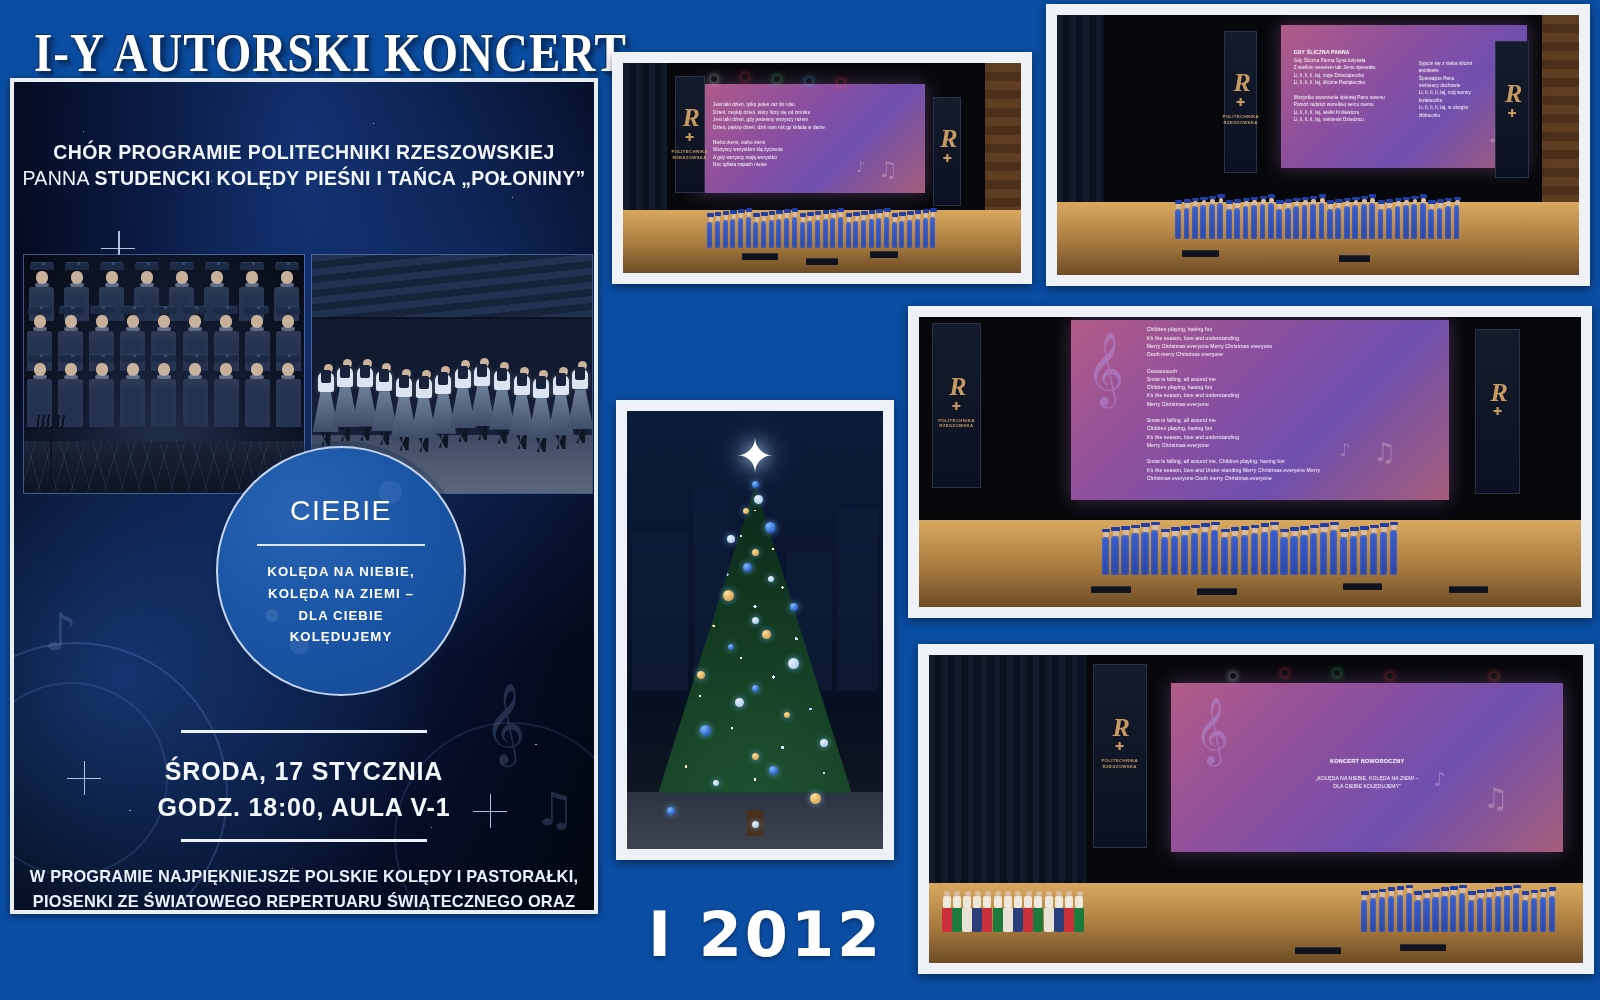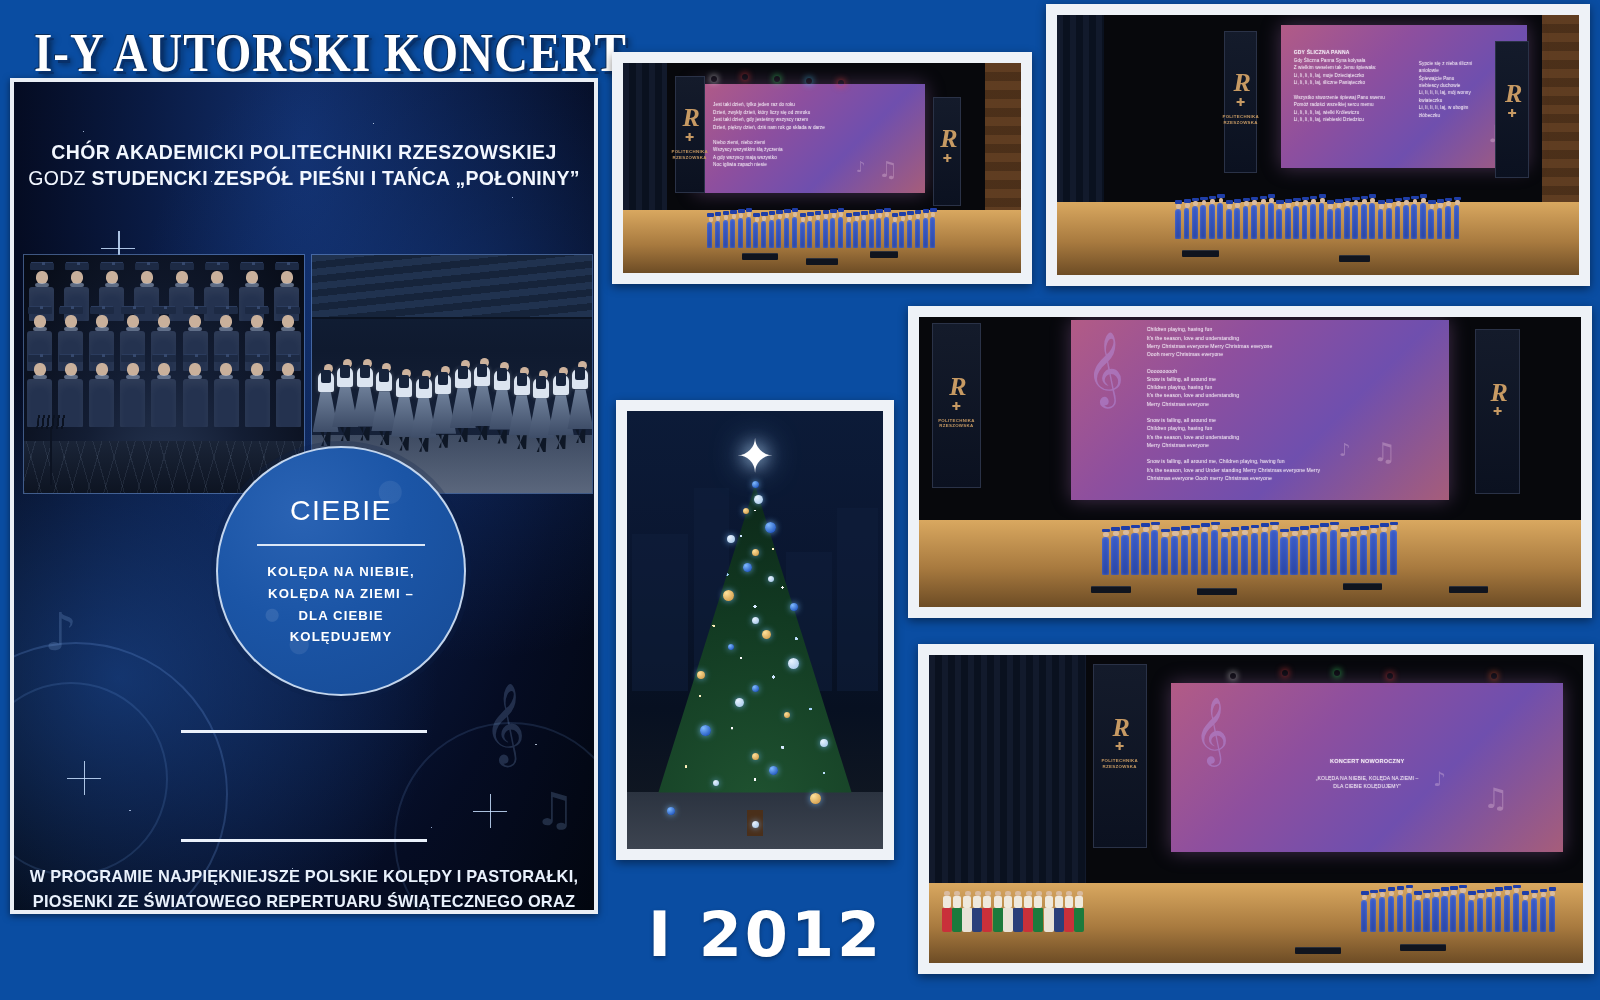--- a/index.html
+++ b/index.html
@@ -257,22 +257,22 @@
       <div class="star-big sb3"></div>
       <div class="star-big sb4"></div>
       <div class="swirl sw1"></div>
       <div class="swirl sw2"></div>
       <div class="swirl sw3"></div>
       <div class="note n1">𝄞</div>
       <div class="note n2">♫</div>
       <div class="note n3">♪</div>
 
       <div class="poster-head">
-        <div class="ph-l1">CHÓR AKADEMICKI POLITECHNIKI RZESZOWSKIEJ</div>
-        <div class="ph-l2"><span>GODZ </span><b>STUDENCKI ZESPÓŁ PIEŚNI I TAŃCA „POŁONINY”</b></div>
+        <div class="ph-l1">CHÓR PROGRAMIE POLITECHNIKI RZESZOWSKIEJ</div>
+        <div class="ph-l2"><span>PANNA </span><b>STUDENCKI KOLĘDY PIEŚNI I TAŃCA „POŁONINY”</b></div>
       </div>
 
       <div class="photo-row">
         <div class="ph-box">
           <div class="choir-photo">
             <div class="floorgrid"></div>
             <div class="row" id="pchoir-r1" style="top:8px">
                 <div class="singer">
                   <div class="cap"></div>
                   <div class="face"></div>
@@ -562,20 +562,24 @@
       <div class="circle">
         <div class="c-title">CIEBIE</div>
         <div class="c-rule"></div>
         <div class="c-sub" style="white-space:pre-line">KOLĘDA NA NIEBIE,
 KOLĘDA NA ZIEMI –
 DLA CIEBIE
 KOLĘDUJEMY</div>
       </div>
 
       <div class="rule-a"></div>
+      <div class="date-block">
+        <div>ŚRODA, 17 STYCZNIA</div>
+        <div>GODZ. 18:00, AULA V-1</div>
+      </div>
       <div class="rule-b"></div>
       <div class="prog-block">
         <div>W PROGRAMIE NAJPIĘKNIEJSZE POLSKIE KOLĘDY I PASTORAŁKI,</div>
         <div>PIOSENKI ZE ŚWIATOWEGO REPERTUARU ŚWIĄTECZNEGO ORAZ TAŃCE</div>
       </div>
     </div>
   </div>
 
   <div class="frame" style="left:612px;top:52px;width:420px;height:232px;">
     <div class="inner">

